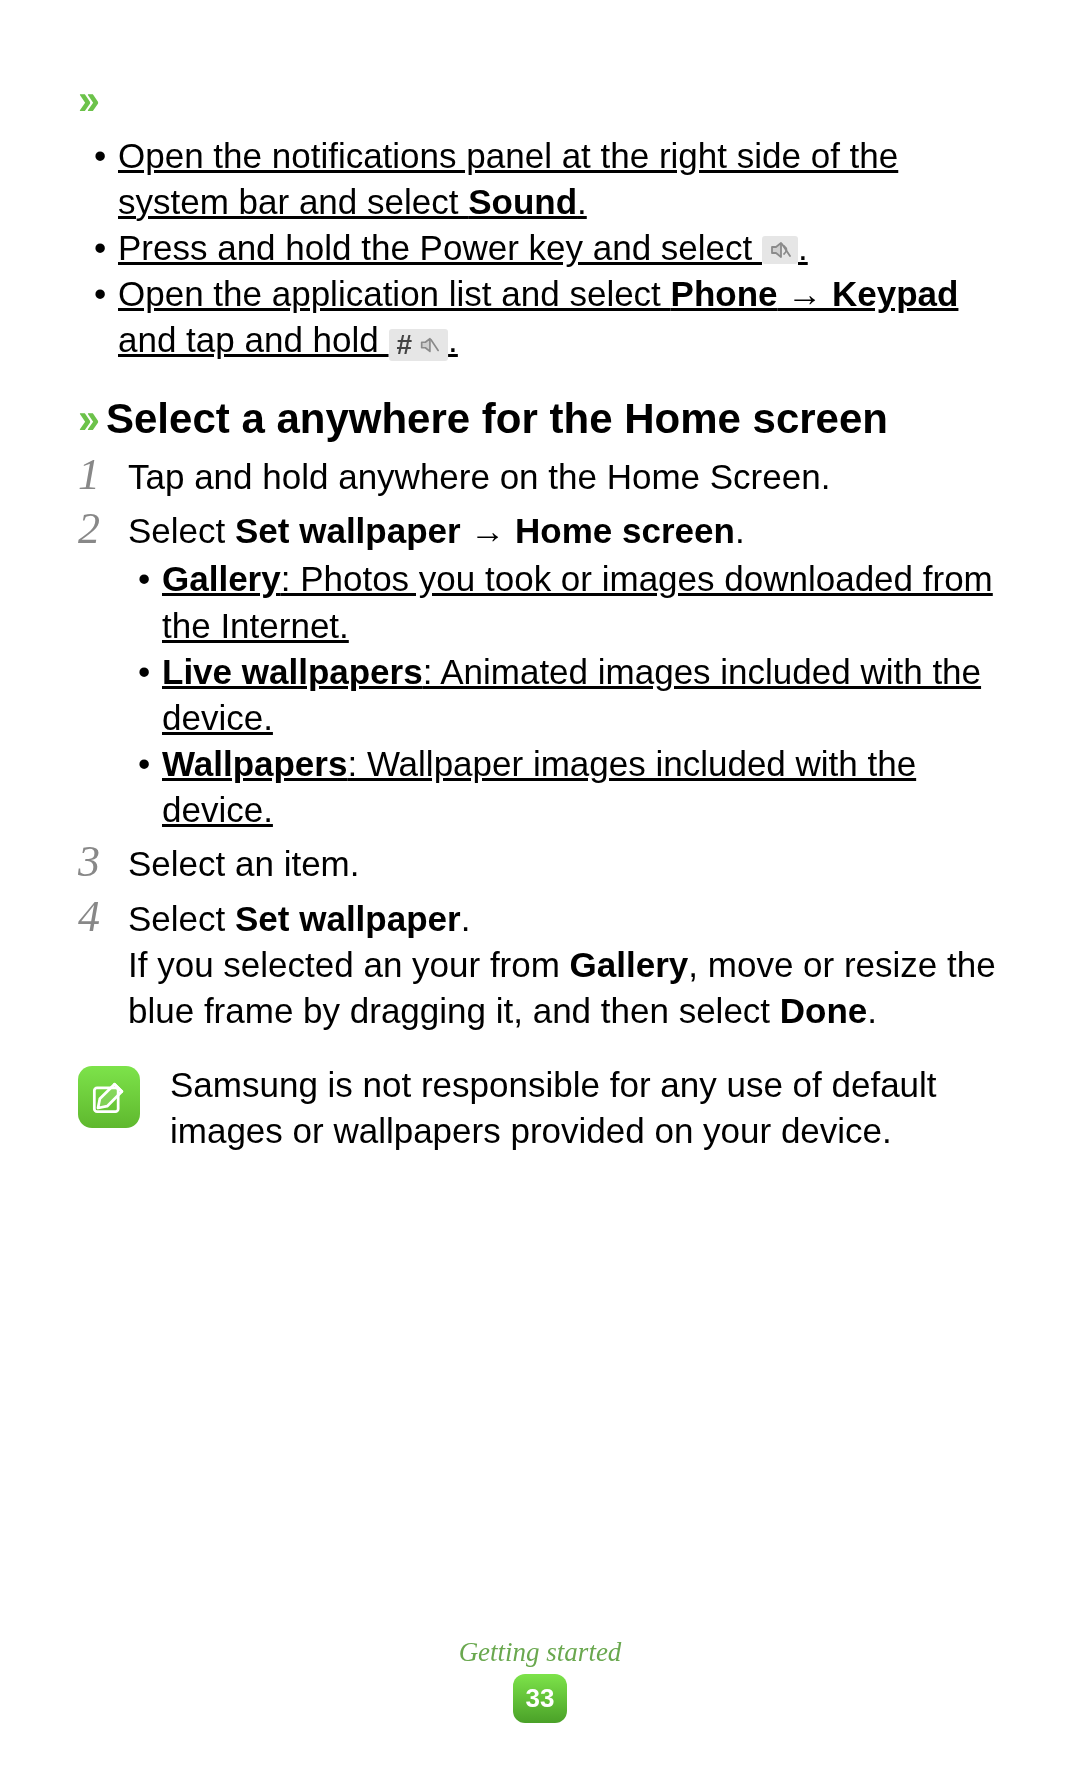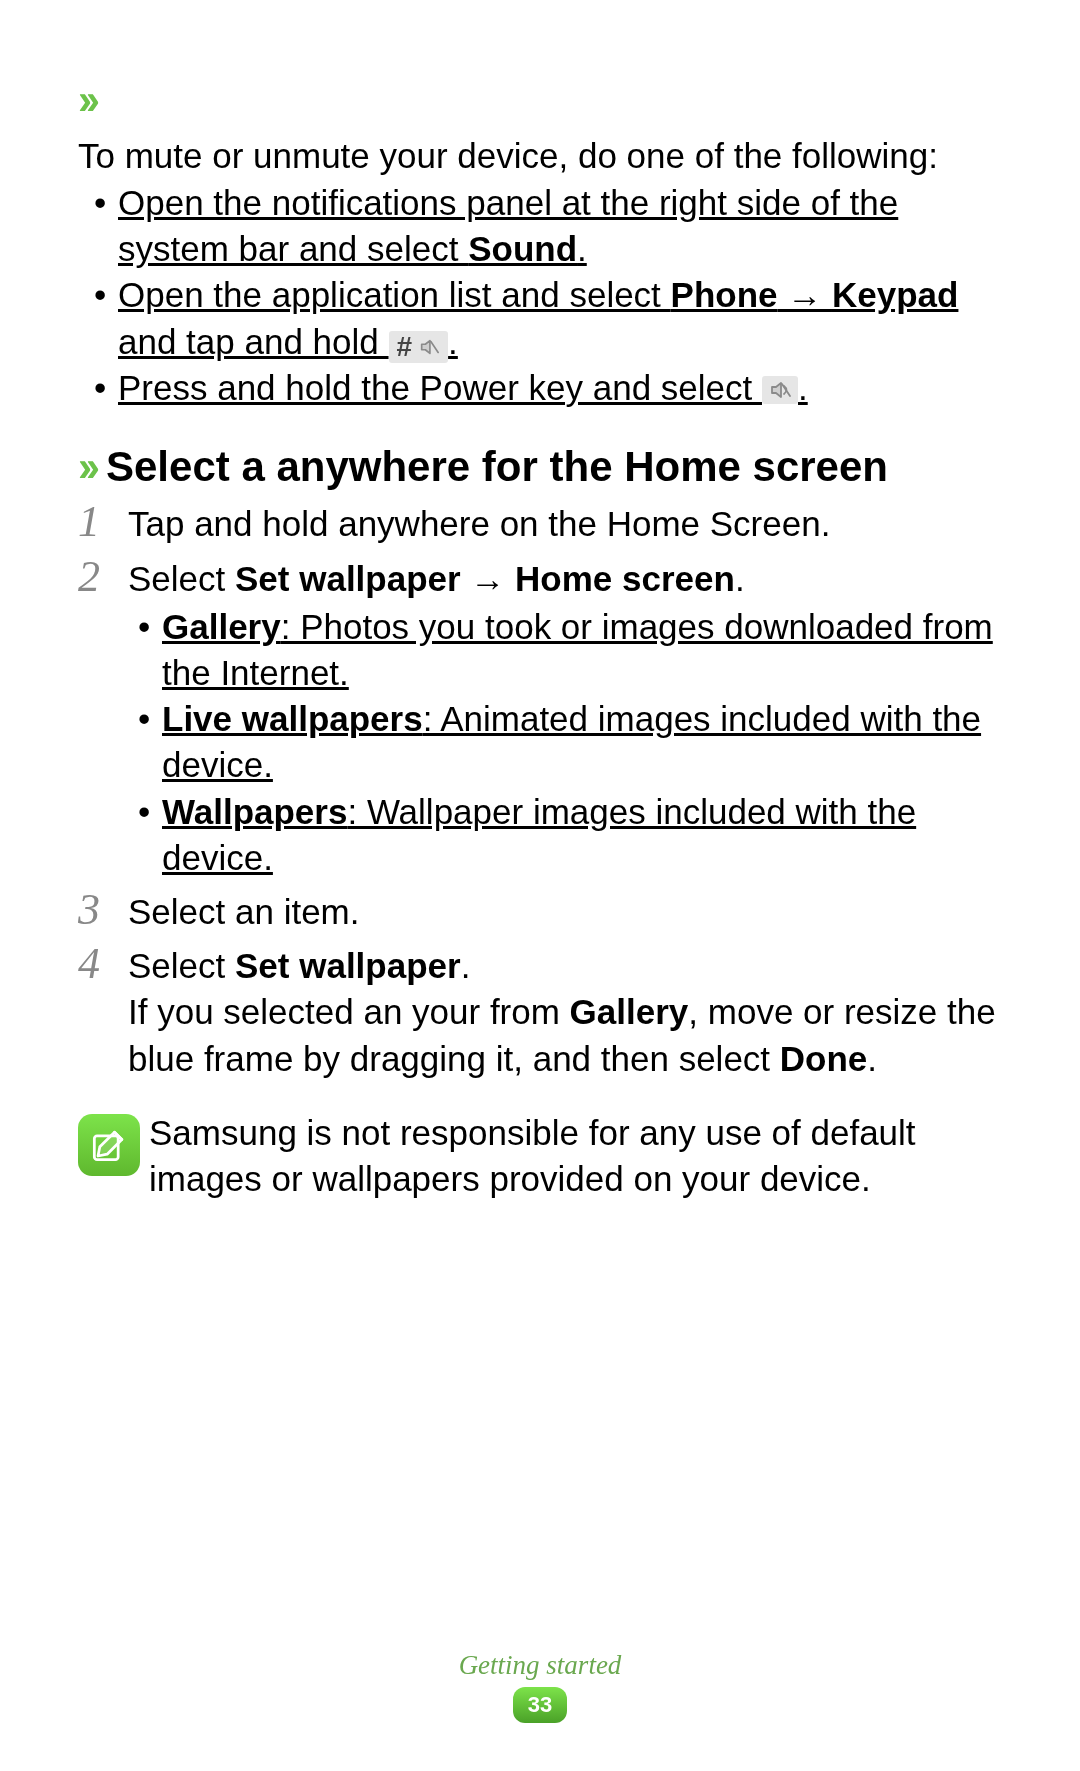--- a/index.html
+++ b/index.html
@@ -109,21 +109,21 @@
   }
   .icon-gray svg { display: block; }
   .speaker-mute svg { width: 24px; height: 24px; }
   .hash-mute { gap: 6px; padding: 2px 8px; }
   .hash-mute .hash { font-weight: 700; font-size: 28px; color: #444; line-height: 1; }
   .hash-mute svg { width: 22px; height: 22px; }
 
   .note-row {
     display: flex;
     align-items: flex-start;
-    gap: 9px;
+    gap: 30px;
     margin-top: 28px;
   }
   .note-icon {
     flex: 0 0 62px;
     width: 62px;
     height: 62px;
     border-radius: 14px;
     background: linear-gradient(#7de34a, #5fb82e);
     display: flex;
     align-items: center;
@@ -146,64 +146,63 @@
   .footer-label {
     font-style: italic;
     color: #6aa84f;
     font-size: 27px;
     font-family: Georgia, "Times New Roman", serif;
     margin-bottom: 6px;
   }
   .page-badge {
     display: inline-flex;
     min-width: 54px;
-    height: 36px;
+    height: 49px;
     align-items: center;
     justify-content: center;
     border-radius: 12px;
     background: linear-gradient(#7de34a, #4aa128);
     color: #fff;
     font-weight: 600;
-    font-size: 22px;
+    font-size: 26px;
     padding: 0 12px;
   }
   .h2-block { margin-top: 30px; }
 </style>
 </head>
 <body>
 
 <div class="page">
   <div class="content">
 
     <div class="heading">
       <span class="chevrons">››</span>
     </div>
-    <div class="para">To mute or unmute your device, do one of the following:</div>
 
     <ul class="bullets">
       <li>
         <span>Open the notifications panel at the right side of the system bar and select </span><span class="bold">Sound</span><span>.</span>
+      </li>
+      <li>
+        <span>Press and hold the Power key and select </span><span class="icon-gray speaker-mute">
+          <svg viewBox="0 0 24 24">
+              <g fill="none" stroke="#8a8a8a" stroke-width="1.8" stroke-linecap="round" stroke-linejoin="round">
+            <path d="M4 9v6h4l5 4V5L8 9H4z" fill="#cfcfcf"></path>
+            <path d="M16 8c1.5 1.2 2.4 2.6 2.4 4s-.9 2.8-2.4 4"></path>
+            <line x1="14" y1="6" x2="22" y2="18"></line>
+          </g>
+            </svg>
+        </span><span>.</span>
       </li>
       <li>
         <span>Open the application list and select </span><span class="bold">Phone</span><span class="arrow"> → </span><span class="bold">Keypad</span><span> and tap and hold </span><span class="icon-gray hash-mute">
           <span class="hash">#</span>
           <svg viewBox="0 0 24 24">
               <g fill="none" stroke="#8a8a8a" stroke-width="1.8" stroke-linecap="round" stroke-linejoin="round">
             <path d="M4 9v6h4l5 4V5L8 9H4z" fill="#cfcfcf"></path>
-            <line x1="14" y1="6" x2="22" y2="18"></line>
-          </g>
-            </svg>
-        </span><span>.</span>
-      </li>
-      <li>
-        <span>Press and hold the Power key and select </span><span class="icon-gray speaker-mute">
-          <svg viewBox="0 0 24 24">
-              <g fill="none" stroke="#8a8a8a" stroke-width="1.8" stroke-linecap="round" stroke-linejoin="round">
-            <path d="M4 9v6h4l5 4V5L8 9H4z" fill="#cfcfcf"></path>
-            <path d="M16 8c1.5 1.2 2.4 2.6 2.4 4s-.9 2.8-2.4 4"></path>
             <line x1="14" y1="6" x2="22" y2="18"></line>
           </g>
             </svg>
         </span><span>.</span>
       </li>
     </ul>
 
     <div class="heading h2-block">
       <span class="chevrons">››</span>
       <span>Select a anywhere for the Home screen</span>

